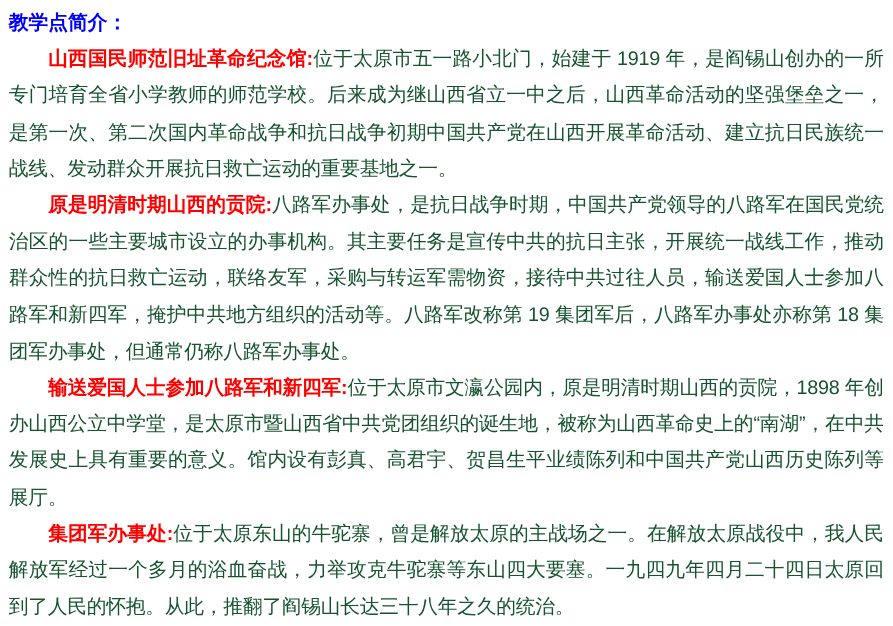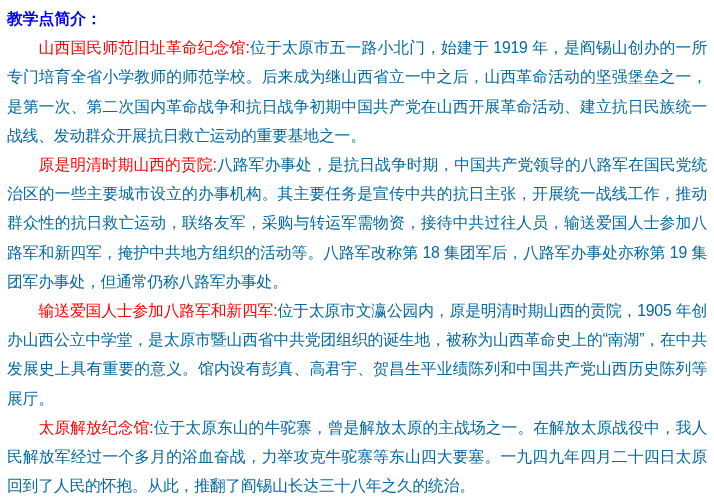--- a/index.html
+++ b/index.html
@@ -26,41 +26,41 @@
     text-indent: 0;
   }
   .doc p.section {
     margin: 0;
     text-indent: 2em;
     text-align: justify;
     letter-spacing: -0.2px;
   }
   .section-heading {
     color: #ff0000;
-    font-weight: normal;
+    font-weight: bold;
   }
   .section-body {
-    color: #0369a1;
+    color: #14532d;
     font-weight: normal;
   }
 </style>
 </head>
 <body>
 
 <div class="doc">
   <p class="doc-title">教学点简介：</p>
 
   <p class="section">
     <span class="section-heading">山西国民师范旧址革命纪念馆:</span><span class="section-body">位于太原市五一路小北门，始建于 1919 年，是阎锡山创办的一所专门培育全省小学教师的师范学校。后来成为继山西省立一中之后，山西革命活动的坚强堡垒之一，是第一次、第二次国内革命战争和抗日战争初期中国共产党在山西开展革命活动、建立抗日民族统一战线、发动群众开展抗日救亡运动的重要基地之一。</span>
   </p>
 
   <p class="section">
-    <span class="section-heading">原是明清时期山西的贡院:</span><span class="section-body">八路军办事处，是抗日战争时期，中国共产党领导的八路军在国民党统治区的一些主要城市设立的办事机构。其主要任务是宣传中共的抗日主张，开展统一战线工作，推动群众性的抗日救亡运动，联络友军，采购与转运军需物资，接待中共过往人员，输送爱国人士参加八路军和新四军，掩护中共地方组织的活动等。八路军改称第 18 集团军后，八路军办事处亦称第 19 集团军办事处，但通常仍称八路军办事处。</span>
+    <span class="section-heading">原是明清时期山西的贡院:</span><span class="section-body">八路军办事处，是抗日战争时期，中国共产党领导的八路军在国民党统治区的一些主要城市设立的办事机构。其主要任务是宣传中共的抗日主张，开展统一战线工作，推动群众性的抗日救亡运动，联络友军，采购与转运军需物资，接待中共过往人员，输送爱国人士参加八路军和新四军，掩护中共地方组织的活动等。八路军改称第 19 集团军后，八路军办事处亦称第 18 集团军办事处，但通常仍称八路军办事处。</span>
   </p>
 
   <p class="section">
-    <span class="section-heading">输送爱国人士参加八路军和新四军:</span><span class="section-body">位于太原市文瀛公园内，原是明清时期山西的贡院，1905 年创办山西公立中学堂，是太原市暨山西省中共党团组织的诞生地，被称为山西革命史上的“南湖”，在中共发展史上具有重要的意义。馆内设有彭真、高君宇、贺昌生平业绩陈列和中国共产党山西历史陈列等展厅。</span>
+    <span class="section-heading">输送爱国人士参加八路军和新四军:</span><span class="section-body">位于太原市文瀛公园内，原是明清时期山西的贡院，1898 年创办山西公立中学堂，是太原市暨山西省中共党团组织的诞生地，被称为山西革命史上的“南湖”，在中共发展史上具有重要的意义。馆内设有彭真、高君宇、贺昌生平业绩陈列和中国共产党山西历史陈列等展厅。</span>
   </p>
 
   <p class="section">
-    <span class="section-heading">太原解放纪念馆:</span><span class="section-body">位于太原东山的牛驼寨，曾是解放太原的主战场之一。在解放太原战役中，我人民解放军经过一个多月的浴血奋战，力举攻克牛驼寨等东山四大要塞。一九四九年四月二十四日太原回到了人民的怀抱。从此，推翻了阎锡山长达三十八年之久的统治。</span>
+    <span class="section-heading">集团军办事处:</span><span class="section-body">位于太原东山的牛驼寨，曾是解放太原的主战场之一。在解放太原战役中，我人民解放军经过一个多月的浴血奋战，力举攻克牛驼寨等东山四大要塞。一九四九年四月二十四日太原回到了人民的怀抱。从此，推翻了阎锡山长达三十八年之久的统治。</span>
   </p>
 </div>
 
 </body></html>

